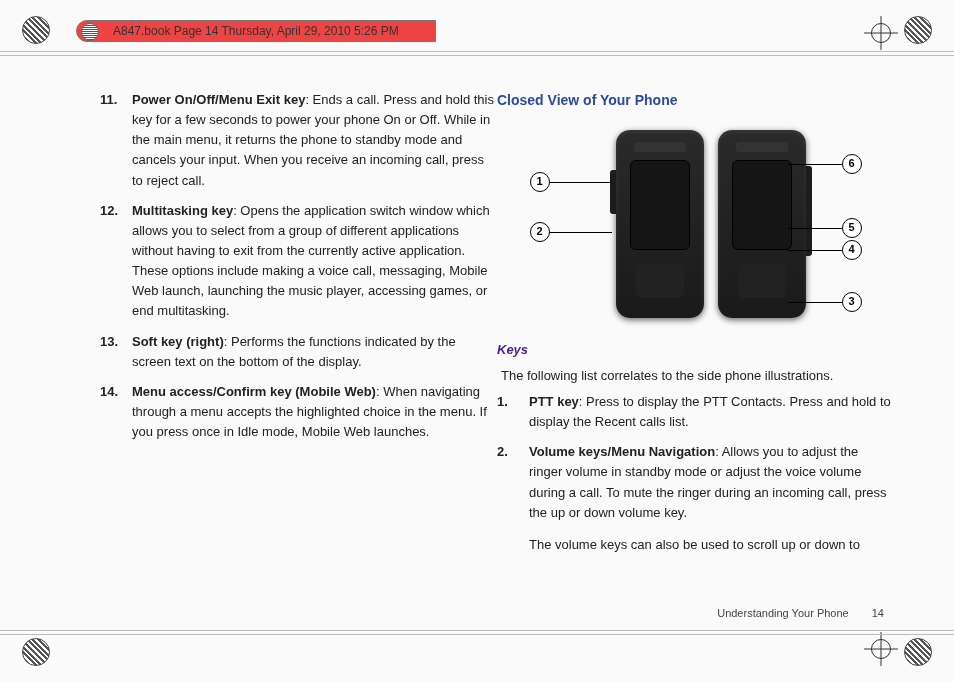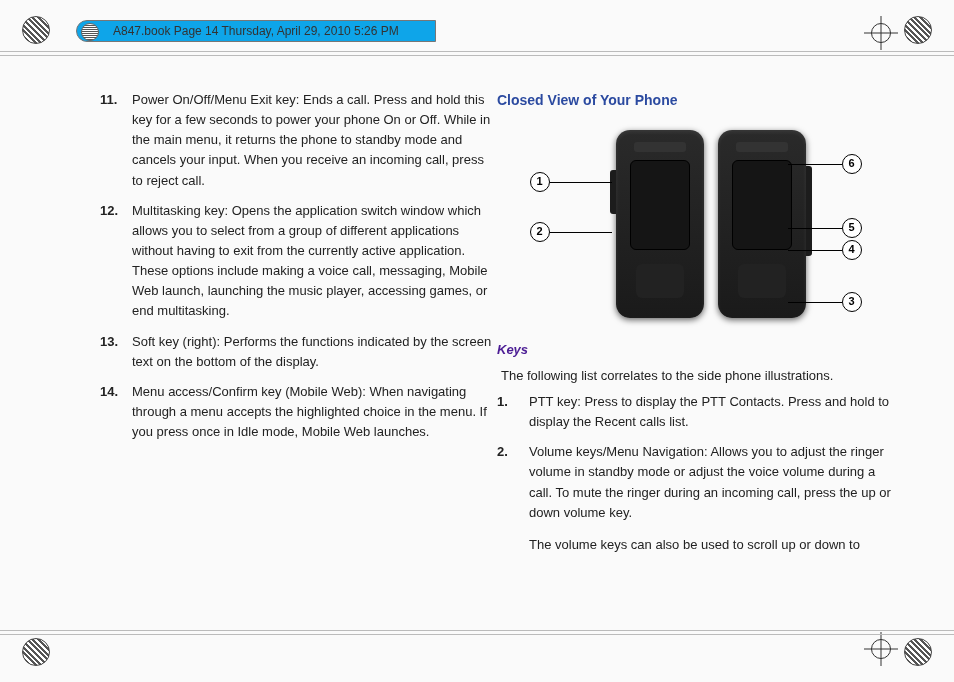--- a/index.html
+++ b/index.html
@@ -70,21 +70,21 @@
 
   
   .header-bar {
     position: absolute;
     top: 20px;
     left: 76px;
     width: 360px;
     height: 22px;
     border: 1px solid #777;
     border-radius: 11px 0 0 11px;
-    background: #0ea5e9;
+    background: #ef4444;
     display: flex;
     align-items: center;
     padding-left: 36px;
     font-size: 12px;
     color: #333;
     box-sizing: border-box;
   }
   .header-bar::before {
     content: "";
     position: absolute;
@@ -122,21 +122,21 @@
     padding-left: 32px;
     position: relative;
     margin-bottom: 10px;
   }
   ol.key-list li .num {
     position: absolute;
     left: 0;
     font-weight: bold;
   }
   ol.key-list li .term {
-    font-weight: normal;
+    font-weight: bold;
   }
 
   h3.section {
     font-size: 14px;
     font-weight: bold;
     color: #2b4aa0;
     margin: 0 0 10px 0;
   }
   h4.sub {
     font-size: 13px;
@@ -334,15 +334,19 @@
         <span class="num">1.</span>
         <span class="term">PTT key</span><span>: Press to display the PTT Contacts. Press and hold to display the Recent calls list.</span>
       </li>
       <li>
         <span class="num">2.</span>
         <span class="term">Volume keys/Menu Navigation</span><span>: Allows you to adjust the ringer volume in standby mode or adjust the voice volume during a call. To mute the ringer during an incoming call, press the up or down volume key.</span>
         <div style="margin-top:12px;">The volume keys can also be used to scroll up or down to</div>
       </li>
     </ol>
 
+    <div class="footer">
+      <span>Understanding Your Phone</span>
+      <span class="pg">14</span>
+    </div>
   </div>
 
 </div>
 
 </body></html>

